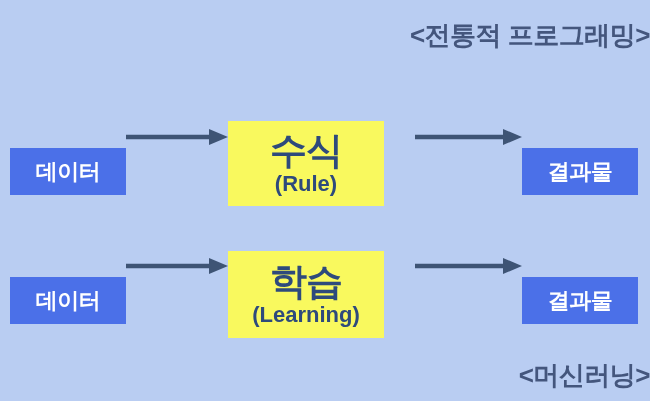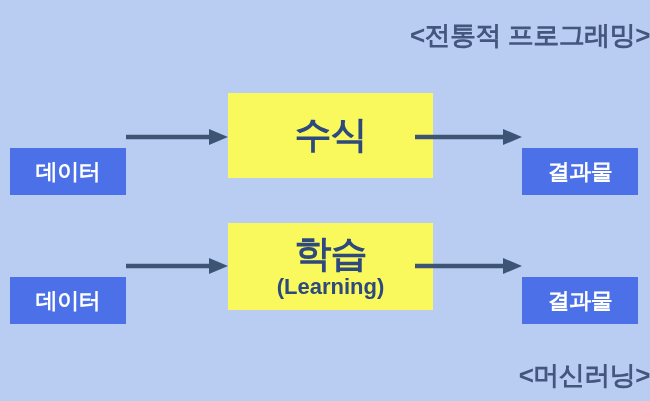--- a/index.html
+++ b/index.html
@@ -47,28 +47,29 @@
     align-items: center;
     justify-content: center;
     font-size: 22px;
     font-weight: 700;
     letter-spacing: -0.5px;
     margin-top: 34px;
   }
   .node-yellow {
     position: absolute;
     left: 228px;
-    width: 205px;
+    width: 156px;
     background: var(--box-yellow);
     color: var(--text-navy);
     display: flex;
     flex-direction: column;
     align-items: center;
     justify-content: center;
     text-align: center;
+    margin-top: 28px;
   }
   .node-yellow .main {
     font-size: 37px;
     font-weight: 800;
     line-height: 1.1;
     letter-spacing: -1px;
   }
   .node-yellow .sub {
     font-size: 22px;
     font-weight: 700;
@@ -102,20 +103,21 @@
 
   <div class="node-blue r1-input">데이터</div>
 
   <svg class="flow-arrow r1-arrow-a" viewBox="0 0 102 16" preserveAspectRatio="none">
     <line x1="0" y1="8" x2="85" y2="8"></line>
     <polygon points="83,0 102,8 83,16"></polygon>
   </svg>
 
   <div class="node-yellow r1-yellow">
     <div class="main">수식</div>
+    <div class="sub">(Rule)</div>
   </div>
 
   <svg class="flow-arrow r1-arrow-b" viewBox="0 0 107 16" preserveAspectRatio="none">
     <line x1="0" y1="8" x2="90" y2="8"></line>
     <polygon points="88,0 107,8 88,16"></polygon>
   </svg>
 
   <div class="node-blue r1-output">결과물</div>
 
   <div class="node-blue r2-input">데이터</div>

